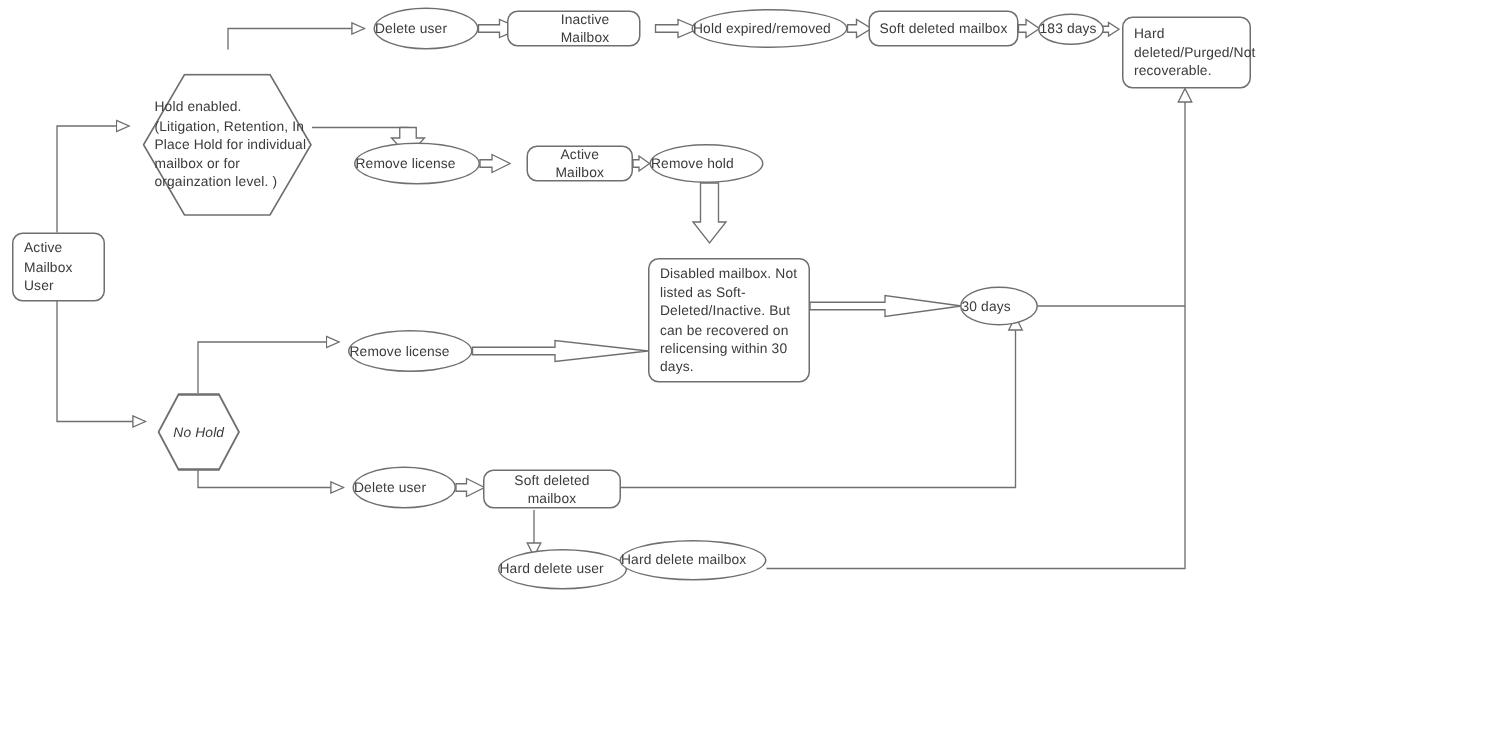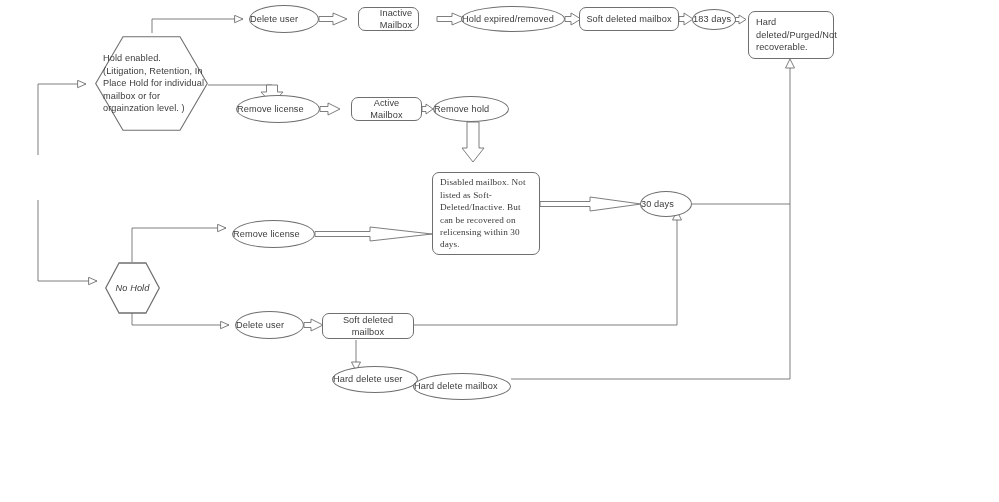--- a/index.html
+++ b/index.html
@@ -142,22 +142,26 @@
       <path d="M540,201.5 L590,201.5 L590,197 L641,204 L590,211 L590,206.5 L540,206.5 Z" fill="#ffffff" stroke="#6f6f6f" stroke-width="0.9"></path>
 
       <path d="M315,231.5 L370,231.5 L370,227 L432,234 L370,241 L370,236.5 L315,236.5 Z" fill="#ffffff" stroke="#6f6f6f" stroke-width="0.9"></path>
 
       <path d="M304,322.5 L311,322.5 L311,319 L323,325 L311,331 L311,327.5 L304,327.5 Z" fill="#ffffff" stroke="#6f6f6f" stroke-width="0.9"></path>
 
       <path d="M402,377 L407,377 L407,374.5 L414,379 L407,383.5 L407,381 L402,381 Z" fill="#ffffff" stroke="#6f6f6f" stroke-width="0.9"></path>
     </g>
   </svg>
 
-
-  <div class="node hex" style="left:95px; top:36px; width:113px; height:95px;">
+  <div class="node rect left" style="left:8px; top:155px; width:62px; height:46px;">
+    <span style="white-space:pre-line;">Active
+Mailbox User</span>
+  </div>
+
+  <div class="node hex" style="left:95px; top:49px; width:113px; height:95px;">
     <svg class="hexshape" viewBox="0 0 113 95" preserveAspectRatio="none">
       <polygon points="28,0.7 85,0.7 112.3,47.5 85,94.3 28,94.3 0.7,47.5" fill="#ffffff" stroke="#6f6f6f" stroke-width="1.1"></polygon>
     </svg>
     <span class="hexlabel" style="white-space:pre-line; padding-left:8px;">Hold enabled.
 (Litigation, Retention, In
 Place Hold for individual
 mailbox or for
 orgainzation level. )</span>
   </div>
 
@@ -165,21 +169,21 @@
     <svg class="hexshape" viewBox="0 0 55 36" preserveAspectRatio="none">
       <polygon points="14,0.7 41,0.7 54.3,18 41,35.3 14,35.3 0.7,18" fill="#ffffff" stroke="#6f6f6f" stroke-width="1.1"></polygon>
     </svg>
     <span class="hexlabel center">No Hold</span>
   </div>
 
   <div class="node ellipse" style="left:249px; top:5px; width:70px; height:28px;">
     <span>Delete user</span>
   </div>
 
-  <div class="node rect" style="left:358px; top:7px; width:61px; height:24px;padding-left:20px;">
+  <div class="node rect" style="left:338px; top:7px; width:89px; height:24px;padding-left:20px;">
     <span>Inactive Mailbox</span>
   </div>
 
   <div class="node ellipse" style="left:461px; top:6px; width:104px; height:26px;">
     <span>Hold expired/removed</span>
   </div>
 
   <div class="node rect" style="left:579px; top:7px; width:100px; height:24px;">
     <span>Soft deleted mailbox</span>
   </div>
@@ -200,21 +204,21 @@
 
   <div class="node rect" style="left:351px; top:97px; width:71px; height:24px;">
     <span>Active Mailbox</span>
   </div>
 
   <div class="node ellipse" style="left:433px; top:96px; width:76px; height:26px;">
     <span>Remove hold</span>
   </div>
 
   <div class="node rect left" style="left:432px; top:172px; width:108px; height:83px;">
-    <span style="white-space:pre-line;font-family:Liberation Serif, serif;">Disabled mailbox. Not
+    <span style="white-space:pre-line;">Disabled mailbox. Not
 listed as Soft-
 Deleted/Inactive. But
 can be recovered on
 relicensing within 30
 days.</span>
   </div>
 
   <div class="node ellipse" style="left:640px; top:191px; width:52px; height:26px;">
     <span>30 days</span>
   </div>
@@ -228,17 +232,17 @@
   </div>
 
   <div class="node rect" style="left:322px; top:313px; width:92px; height:26px;">
     <span>Soft deleted mailbox</span>
   </div>
 
   <div class="node ellipse" style="left:332px; top:366px; width:86px; height:27px;">
     <span>Hard delete user</span>
   </div>
 
-  <div class="node ellipse" style="left:413px; top:373px; width:98px; height:27px;">
+  <div class="node ellipse" style="left:413px; top:360px; width:98px; height:27px;">
     <span>Hard delete mailbox</span>
   </div>
 
 </div>
 
 </body></html>

